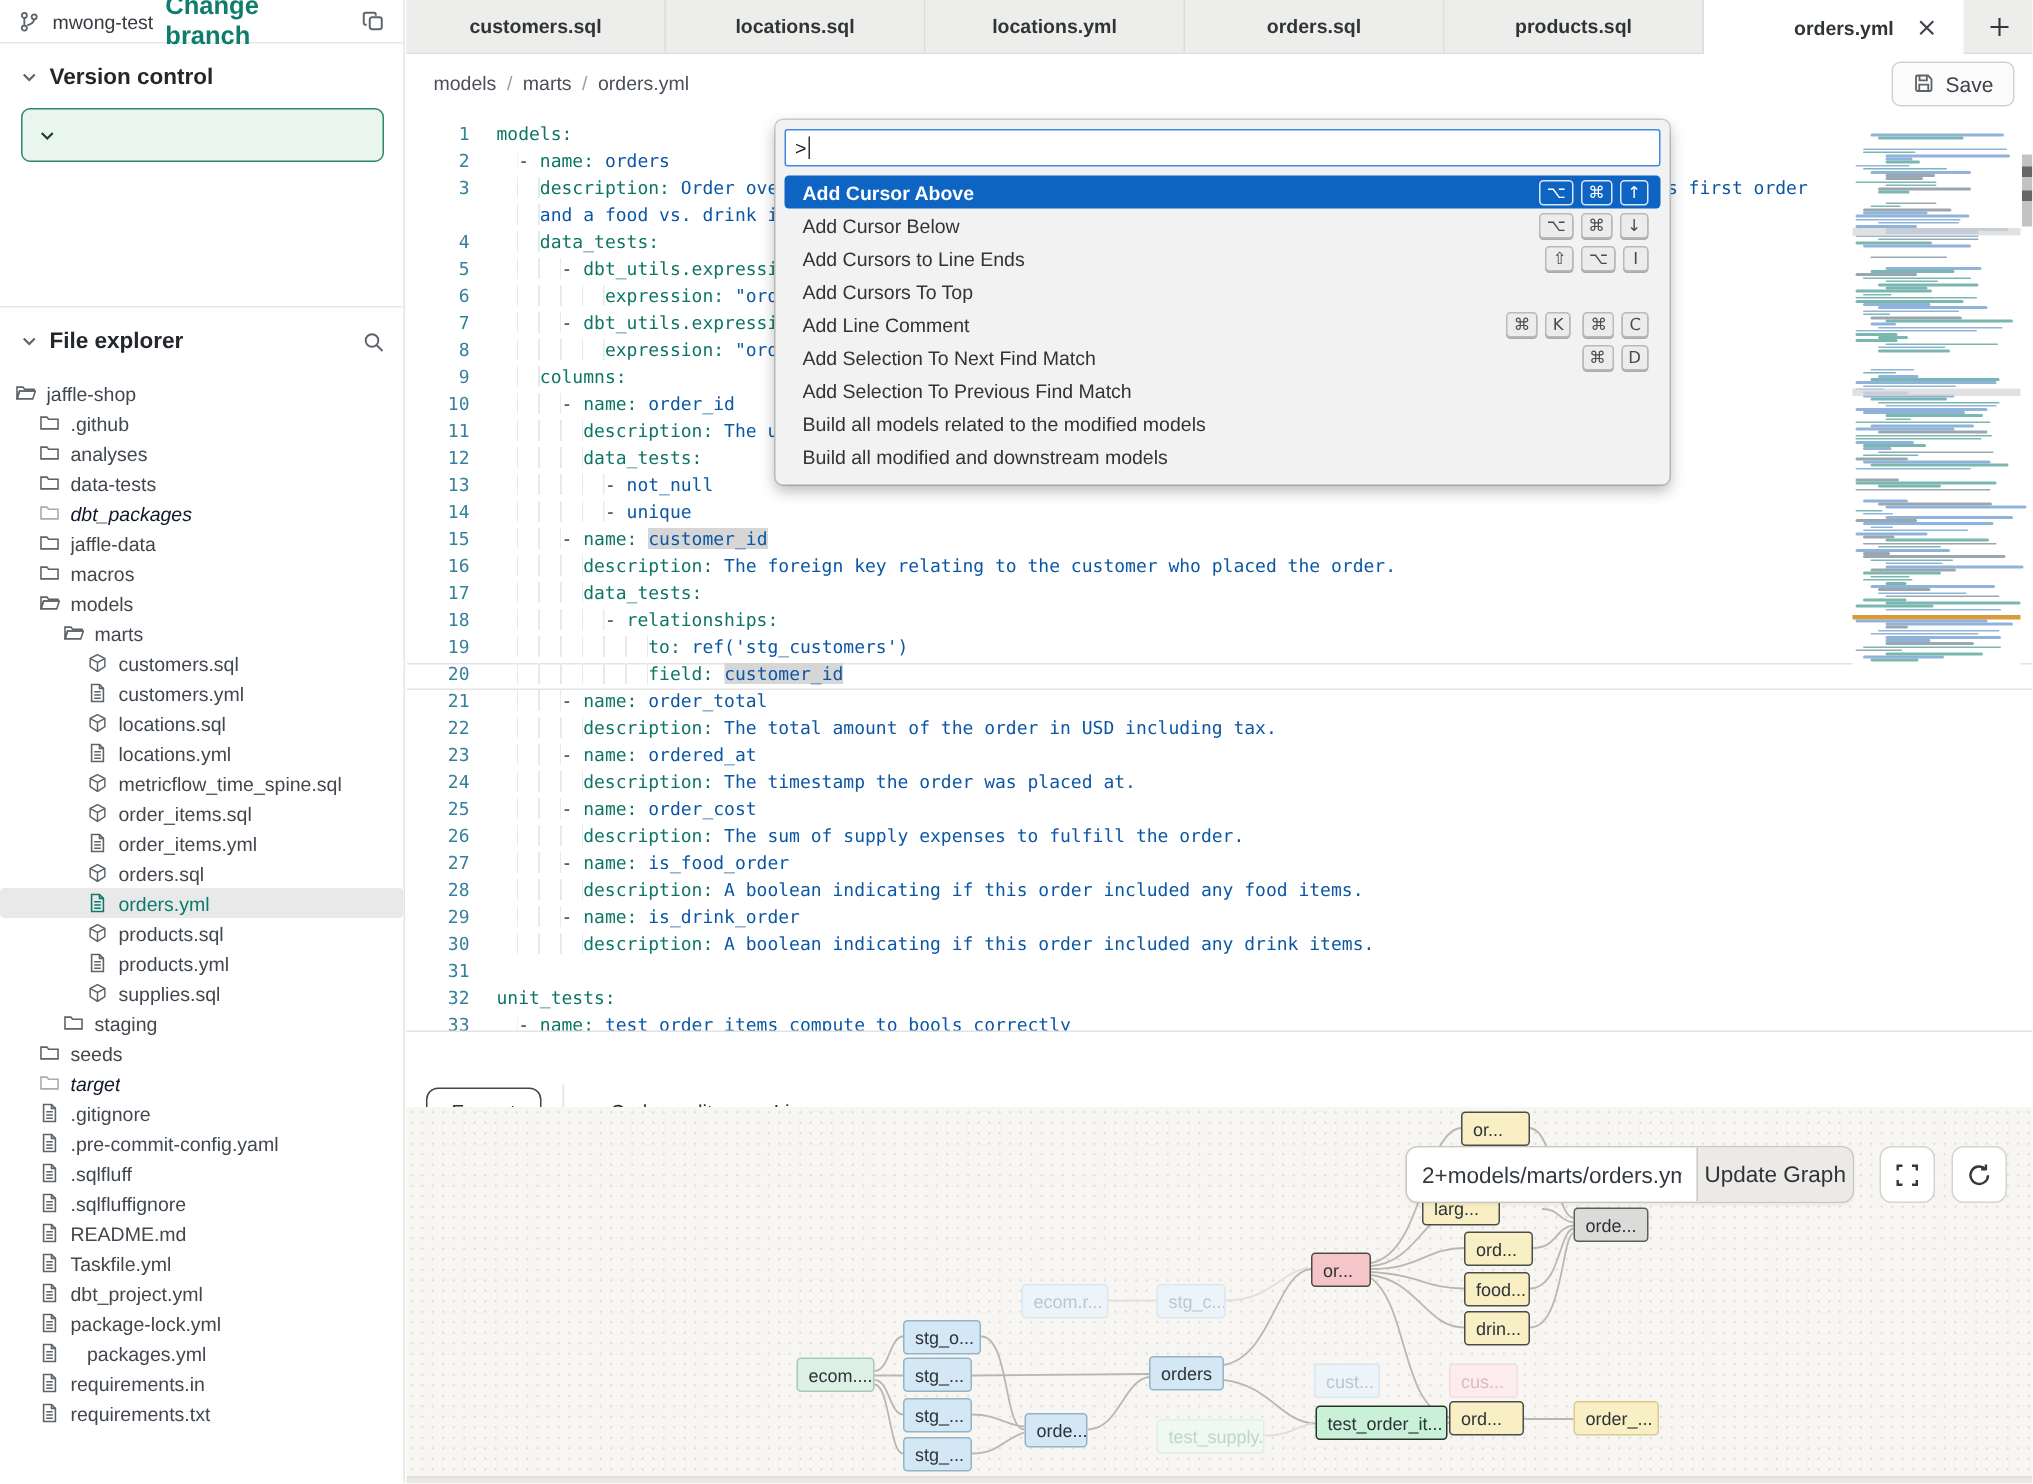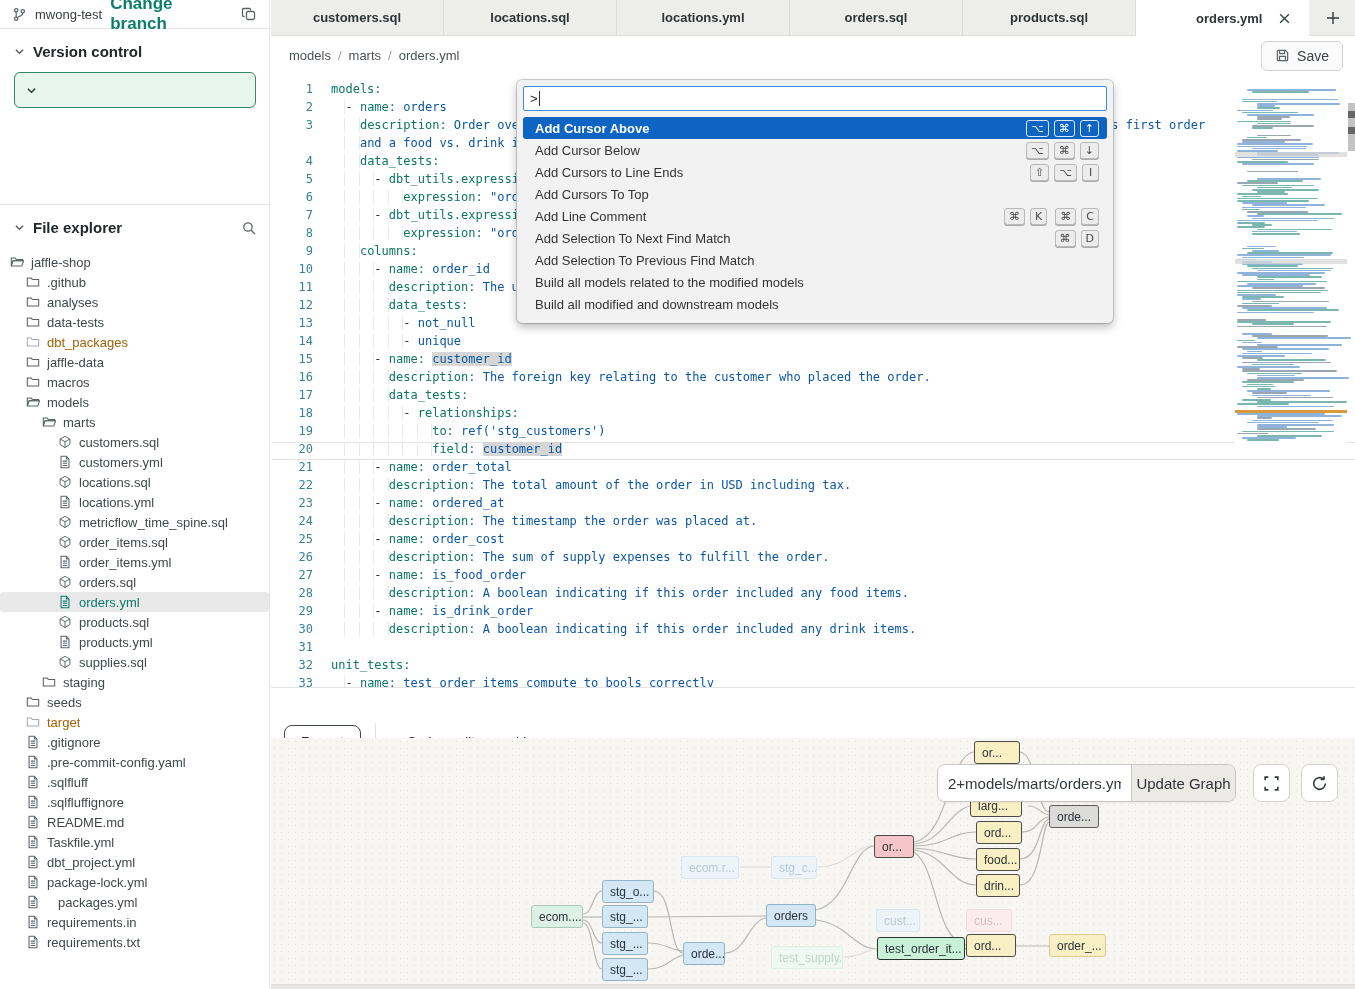--- a/index.html
+++ b/index.html
@@ -18,21 +18,21 @@
   .sect-head .t { font-size:15px; font-weight:700; color:#23272b; }
   .sect-head .sp { margin-left:auto; }
   .prbtn { margin:4px 14px 0 14px; width:242px; height:36px; display:flex; border:1px solid #2d8a66; border-radius:6px; background:#e9f5ef; overflow:hidden; cursor:pointer; }
   .prbtn .caret { width:32px; display:flex; align-items:center; justify-content:center; color:#1e3d33; }
   .fe-sect { margin-top:96px; border-top:1px solid #e7e7e7; }
   .tree { margin-top:8px; font-size:13px; color:#41474d; }
   .trow { position:relative; height:20px; display:flex; align-items:center; gap:7px; cursor:pointer; padding-right:8px; }
   .trow .lbl { white-space:nowrap; overflow:hidden; }
   .trow.sel { background:#e9e9e9; border-radius:3px; }
   .trow.sel .lbl { color:#0c7a6b; }
-  .trow.ital .lbl { color:#a16207; }
+  .trow.ital .lbl { font-style:italic; color:#0f172a; }
   .trow.ital .icon { color:#a6acb1; }
 
   
   .main { position:absolute; left:271px; top:0; width:1084px; height:989px; }
   .tabbar { position:relative; height:36px; background:#ededec; display:flex; border-bottom:1px solid #dddddc; }
   .tab { width:173px; display:flex; align-items:center; justify-content:center; gap:10px; font-size:13px; font-weight:700; color:#2f3437; background:#ededec; border-right:1px solid #dcdcdb; cursor:pointer; white-space:nowrap; }
   .tab.active { background:#fff; border-right:none; margin-bottom:-1px; font-weight:700; justify-content:space-between; padding:0 18px 0 60px; }
   .tab .x { color:#3c4247; }
   .plusbtn { margin-left:auto; width:44px; display:flex; align-items:center; justify-content:center; color:#33383d; cursor:pointer; }
   .crumbbar { position:relative; height:39px; background:#fff; display:flex; align-items:center; padding:0 12px 0 18px; }
@@ -830,21 +830,21 @@
           <div class="node n-blue" style="left: 412px; top: 204px; width: 42px;">orde...</div>
           <div class="node n-blue" style="left: 495px; top: 166px; width: 50px;">orders</div>
           <div class="node n-faded-blue" style="left: 410px; top: 118px; width: 58px;">ecom.r...</div>
           <div class="node n-faded-blue" style="left: 500px; top: 118px; width: 46px;">stg_c...</div>
           <div class="node n-pink" style="left: 603px; top: 97px; width: 40px;">or...</div>
           <div class="node n-faded-blue" style="left: 605px; top: 171px; width: 44px;">cust...</div>
           <div class="node n-faded-pink" style="left: 695px; top: 171px; width: 46px;">cus...</div>
           <div class="node n-faded-green" style="left: 500px; top: 208px; width: 72px;">test_supply...</div>
           <div class="node n-green" style="left: 606px; top: 199px; width: 88px;">test_order_it...</div>
           <div class="node n-yellow" style="left: 703px; top: 3px; width: 46px;">or...</div>
-          <div class="node n-yellow" style="left: 699px; top: 56px; width: 52px; text-align: center;">larg...</div>
+          <div class="node n-yellow" style="left: 677px; top: 56px; width: 52px; text-align: center;">larg...</div>
           <div class="node n-yellow" style="left: 705px; top: 83px; width: 46px;">ord...</div>
           <div class="node n-yellow" style="left: 705px; top: 110px; width: 44px;">food...</div>
           <div class="node n-yellow" style="left: 705px; top: 136px; width: 44px;">drin...</div>
           <div class="node n-gray" style="left: 778px; top: 67px; width: 50px;">orde...</div>
           <div class="node n-yellow" style="left: 695px; top: 196px; width: 50px;">ord...</div>
           <div class="node n-yellow-light" style="left: 778px; top: 196px; width: 57px;">order_...</div>
         </div>
       <div class="filterbar">
         <input type="text" value="2+models/marts/orders.yml+" style="">
         <div class="updbtn">Update Graph</div>

